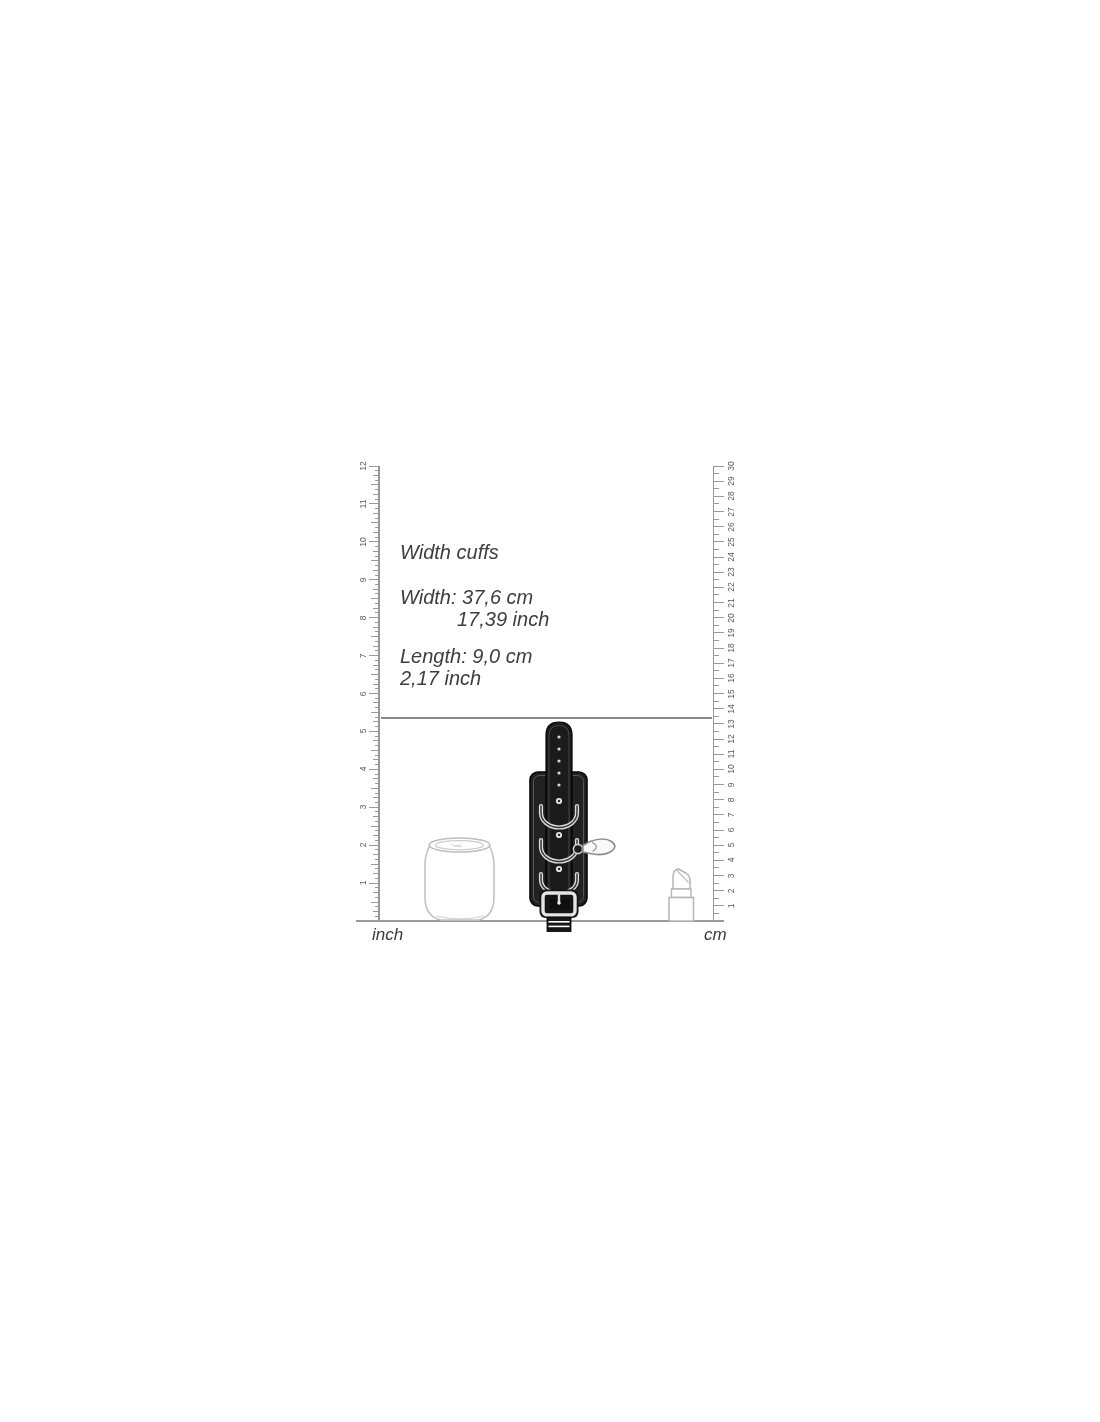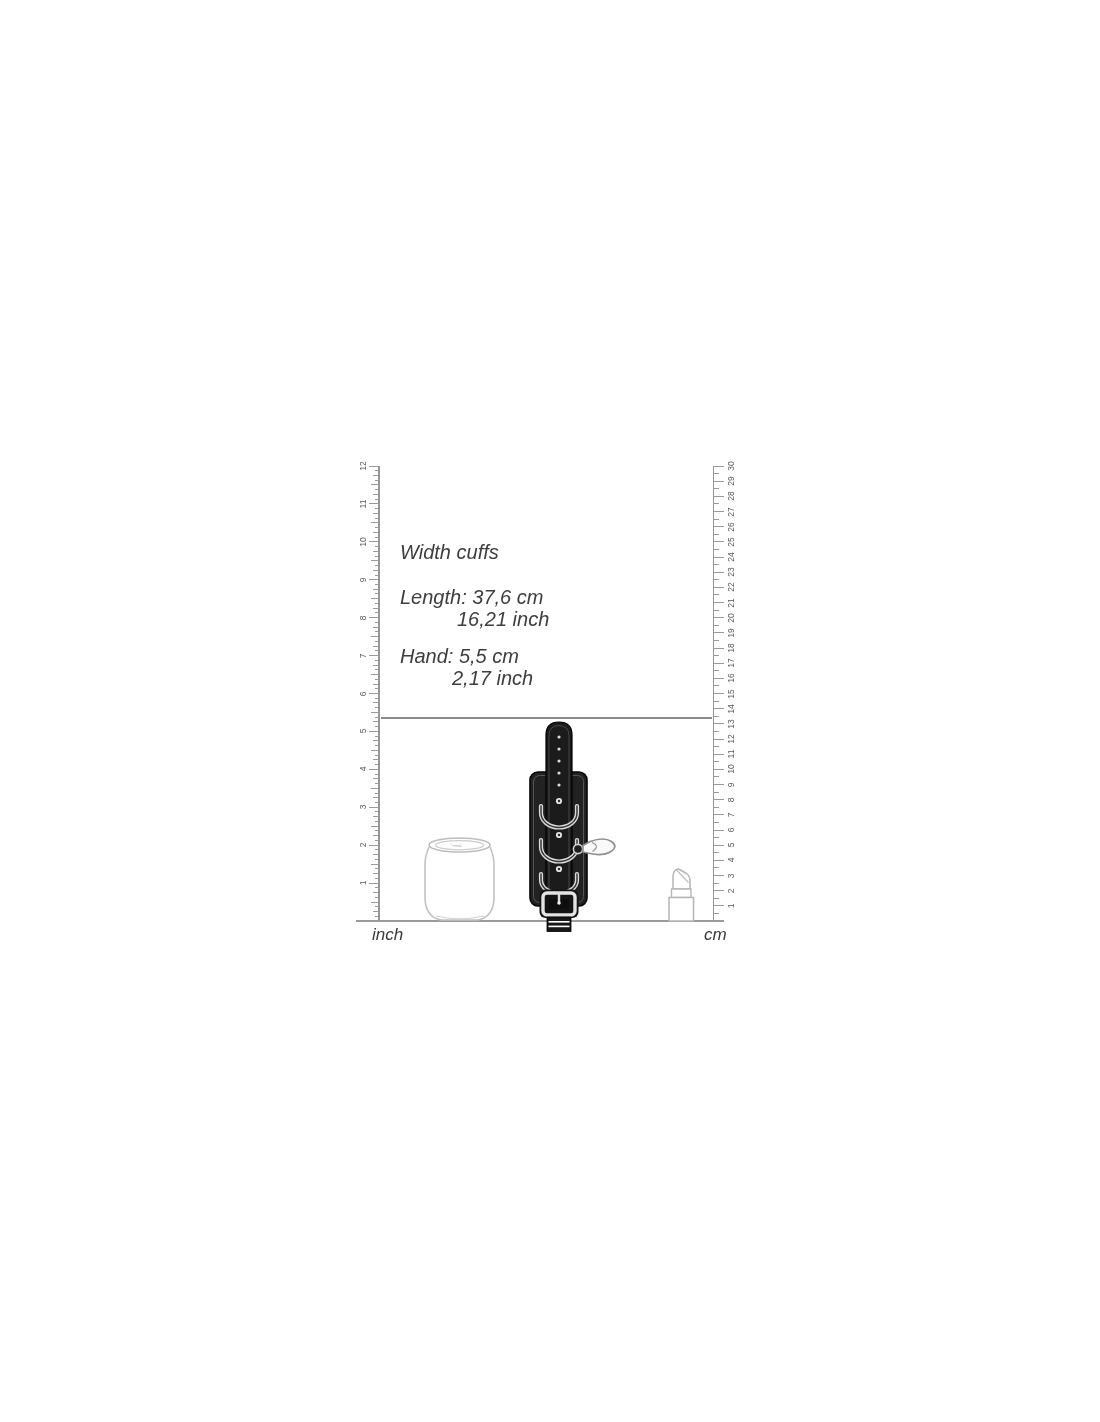--- a/index.html
+++ b/index.html
@@ -16,38 +16,38 @@
   #unit-left{left:372px;top:925px;}
   #unit-right{left:704px;top:925px;}
   
   #baseline{position:absolute;left:356px;top:920px;width:368px;height:2px;background:#9b9b9b;}
   #dim-line{position:absolute;left:381px;top:717px;width:331px;height:2px;background:#8a8a8a;}
   
   #info{position:absolute;left:400px;top:541px;color:#3e3e3e;font-style:italic;
         font-size:20px;line-height:22px;}
   #info .title{margin-bottom:23px;}
   .indent-a{margin-left:57px;}
-  .indent-b{margin-left:52px;}
+  .indent-b{}
   .gap{margin-top:15px;}
   
   .art{position:absolute;}
   #can-art{left:418px;top:830px;}
   #cuffs-art{left:515px;top:712px;}
   #lipstick-art{left:660px;top:860px;}
 </style>
 </head>
 <body>
 
 <div id="page">
 
   <div id="info">
     <div class="title">Width cuffs</div>
-    <div><span>Length:</span> <span>37,6 cm</span></div>
-    <div class="indent-a">16,21 inch</div>
-    <div class="gap"><span>Hand:</span> <span>5,5 cm</span></div>
+    <div><span>Width:</span> <span>37,6 cm</span></div>
+    <div class="indent-a">17,39 inch</div>
+    <div class="gap"><span>Length:</span> <span>9,0 cm</span></div>
     <div class="indent-b">2,17 inch</div>
   </div>
 
   <div class="vline" id="ruler-left-line"></div>
   <div class="vline" id="ruler-right-line"></div>
   <div id="ticks-left">
       <div class="tick" style="top: 920.5px; width: 9.5px; left: 368.5px;"></div>
       <div class="tick" style="top: 915.76px; width: 3.5px; left: 374.5px;"></div>
       <div class="tick" style="top: 911.021px; width: 5px; left: 373px;"></div>
       <div class="tick" style="top: 906.281px; width: 3.5px; left: 374.5px;"></div>

